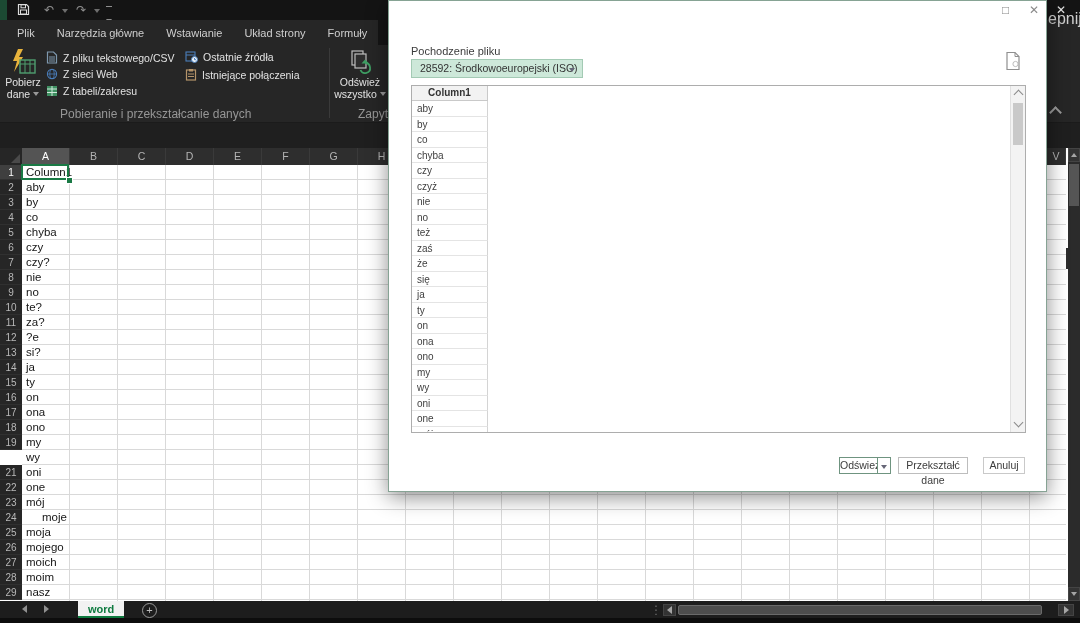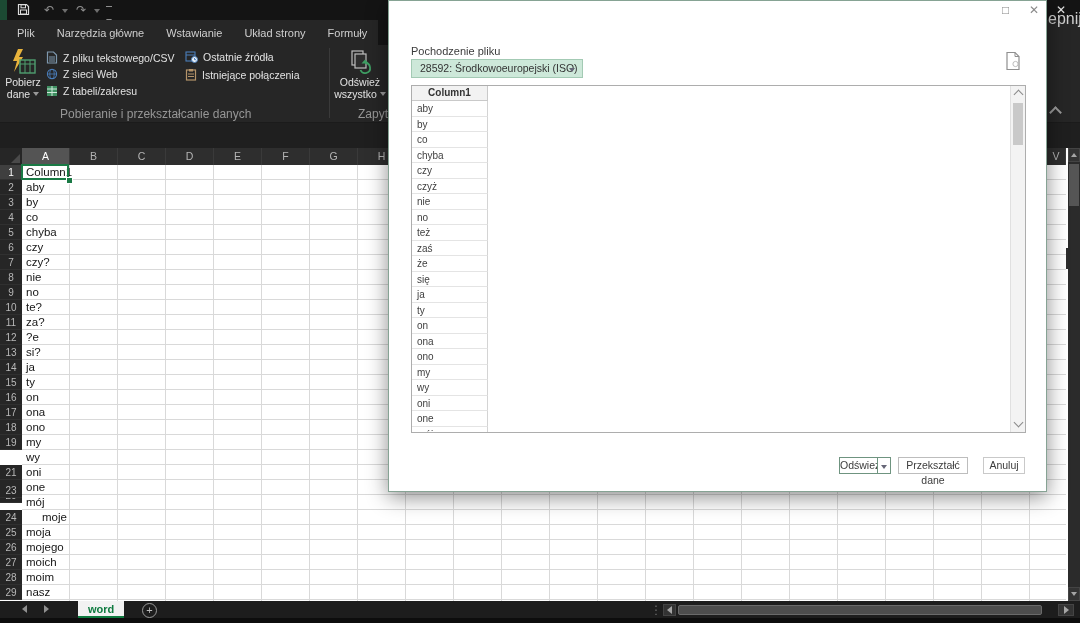--- a/index.html
+++ b/index.html
@@ -264,21 +264,21 @@
       <div class="rowh abs" style="top: 345px;">13</div>
       <div class="rowh abs" style="top: 360px;">14</div>
       <div class="rowh abs" style="top: 375px;">15</div>
       <div class="rowh abs" style="top: 390px;">16</div>
       <div class="rowh abs" style="top: 405px;">17</div>
       <div class="rowh abs" style="top: 420px;">18</div>
       <div class="rowh abs" style="top: 435px;">19</div>
       <div class="rowh abs" style="top: 450px; margin-top: 38px;">20</div>
       <div class="rowh abs" style="top: 465px;">21</div>
       <div class="rowh abs" style="top: 480px;">22</div>
-      <div class="rowh abs" style="top: 483px;">23</div>
+      <div class="rowh abs" style="top: 495px;">23</div>
       <div class="rowh abs" style="top: 510px;">24</div>
       <div class="rowh abs" style="top: 525px;">25</div>
       <div class="rowh abs" style="top: 540px;">26</div>
       <div class="rowh abs" style="top: 555px;">27</div>
       <div class="rowh abs" style="top: 570px;">28</div>
       <div class="rowh abs" style="top: 585px;">29</div>
     </div>
   <div id="a-cells">
       <div class="acell abs" style="top: 165px;">Column1</div>
       <div class="acell abs" style="top: 180px;">aby</div>

